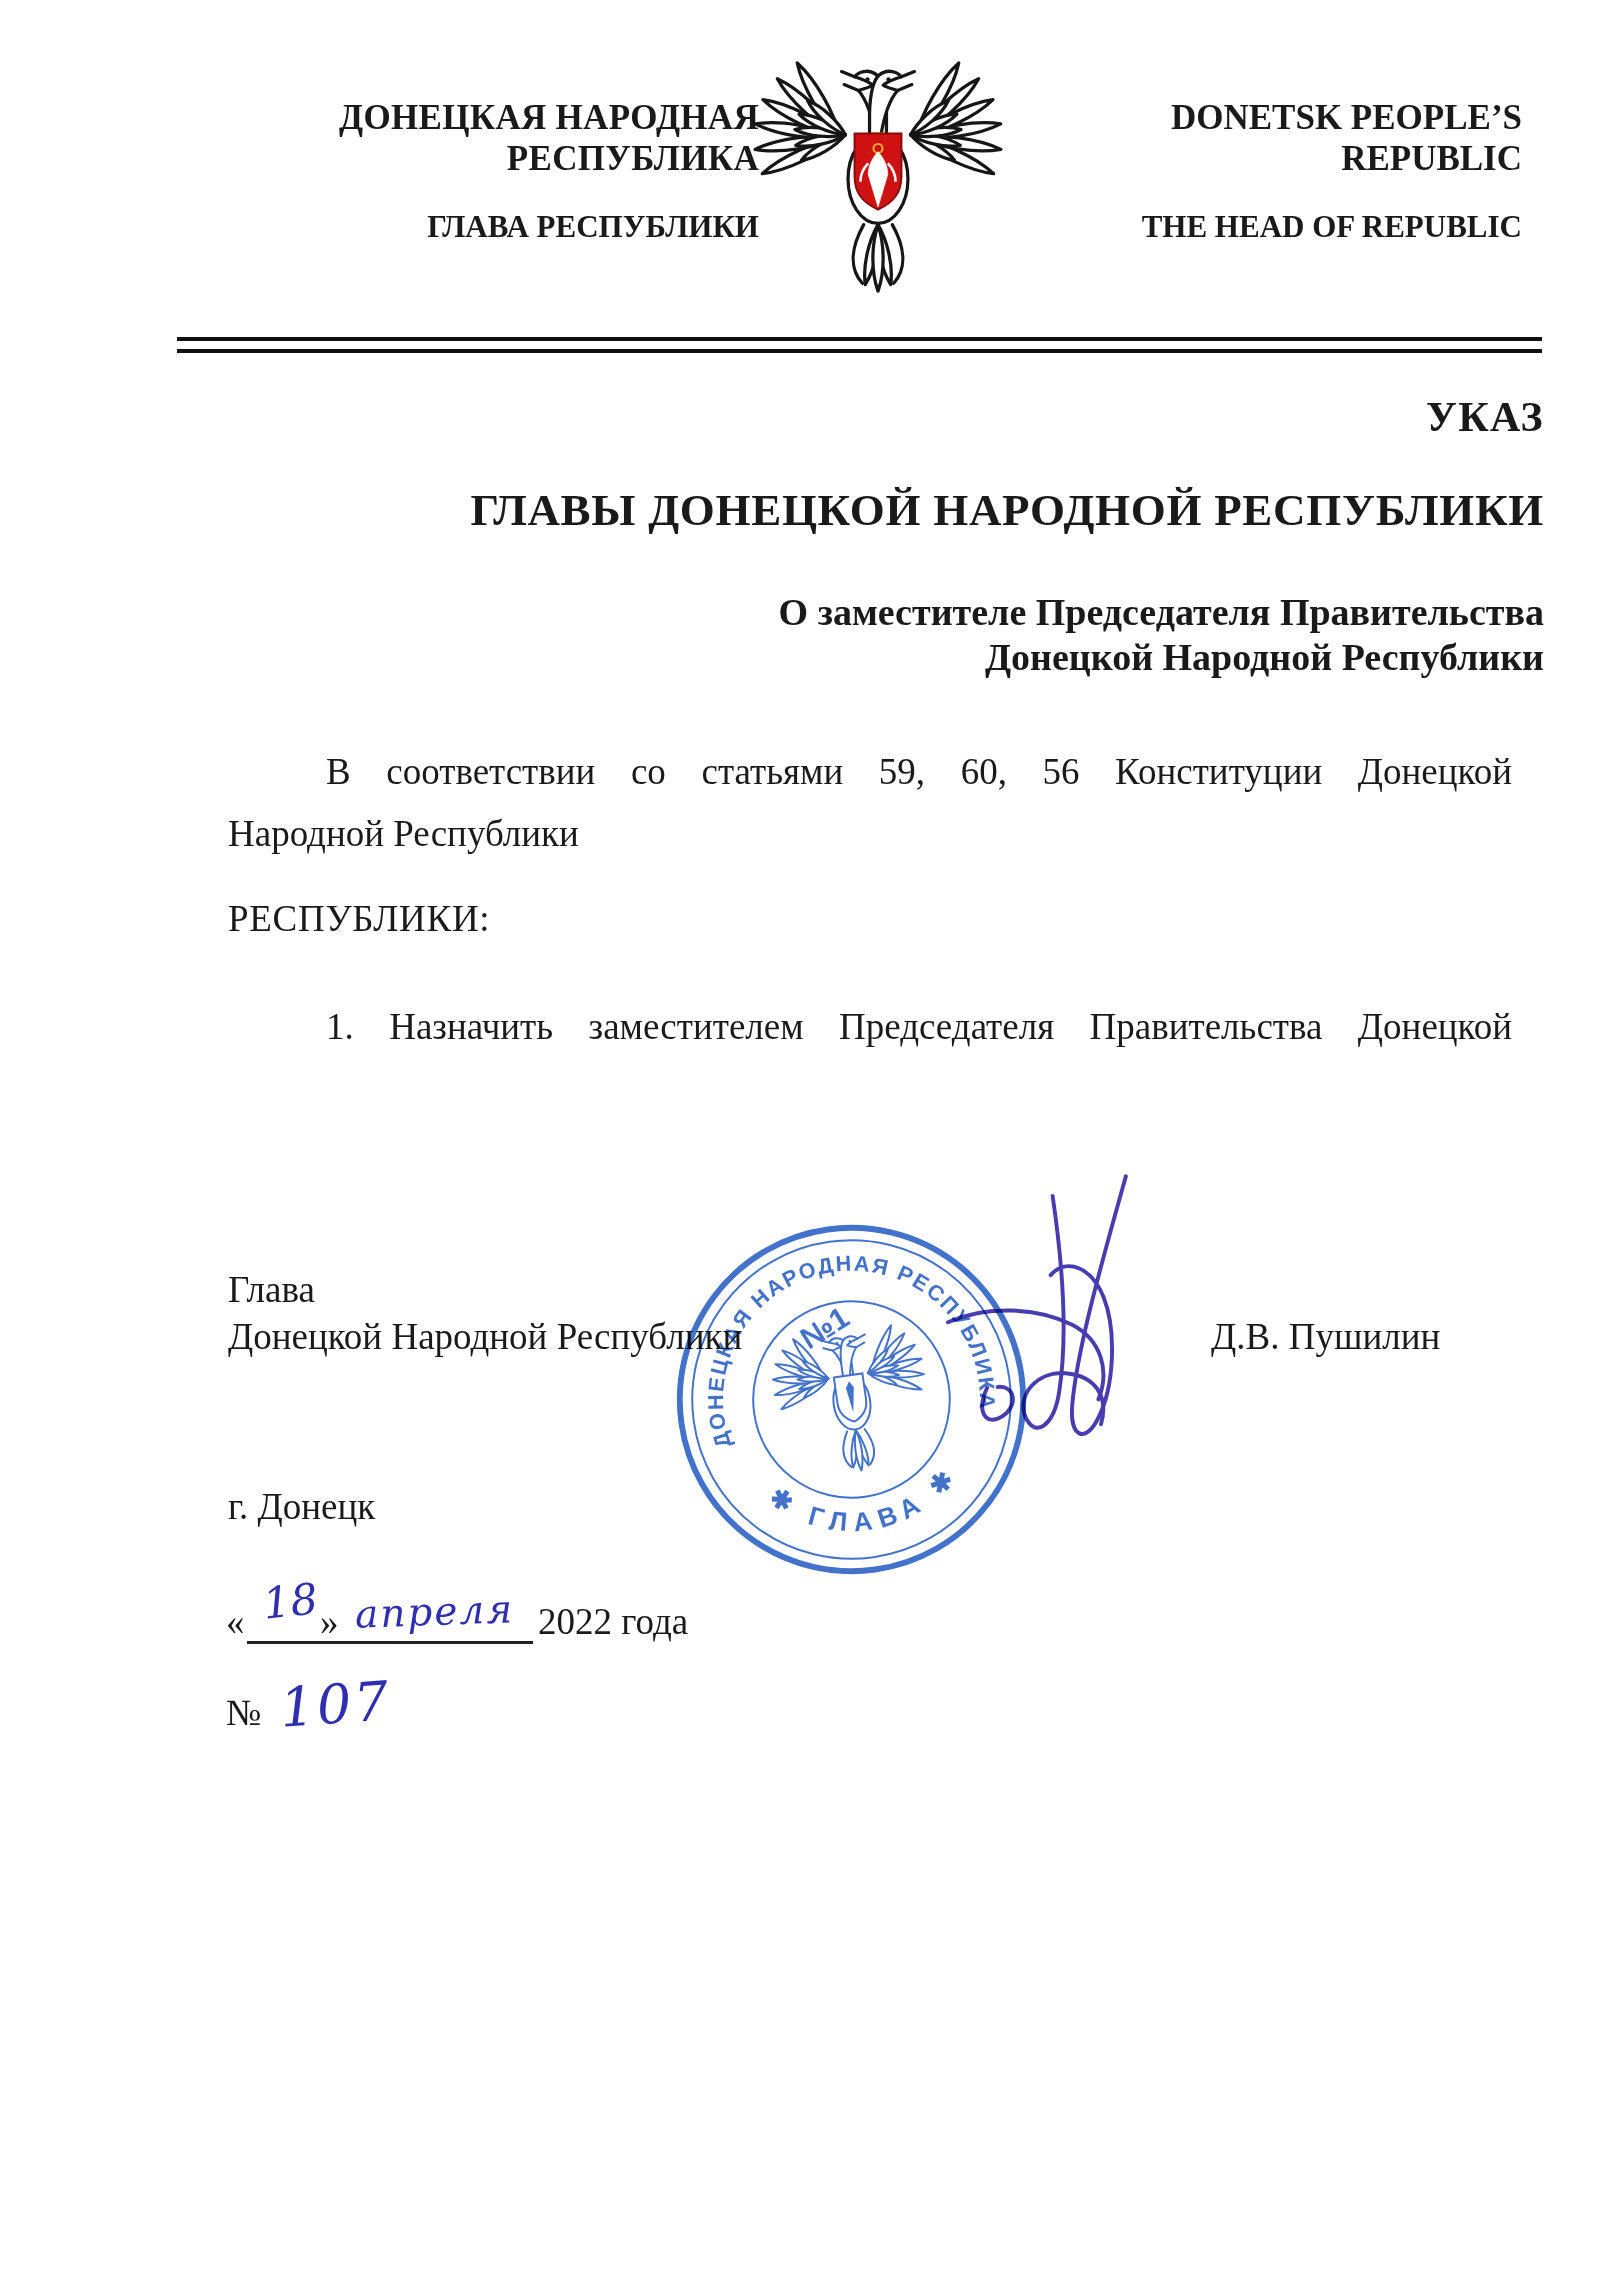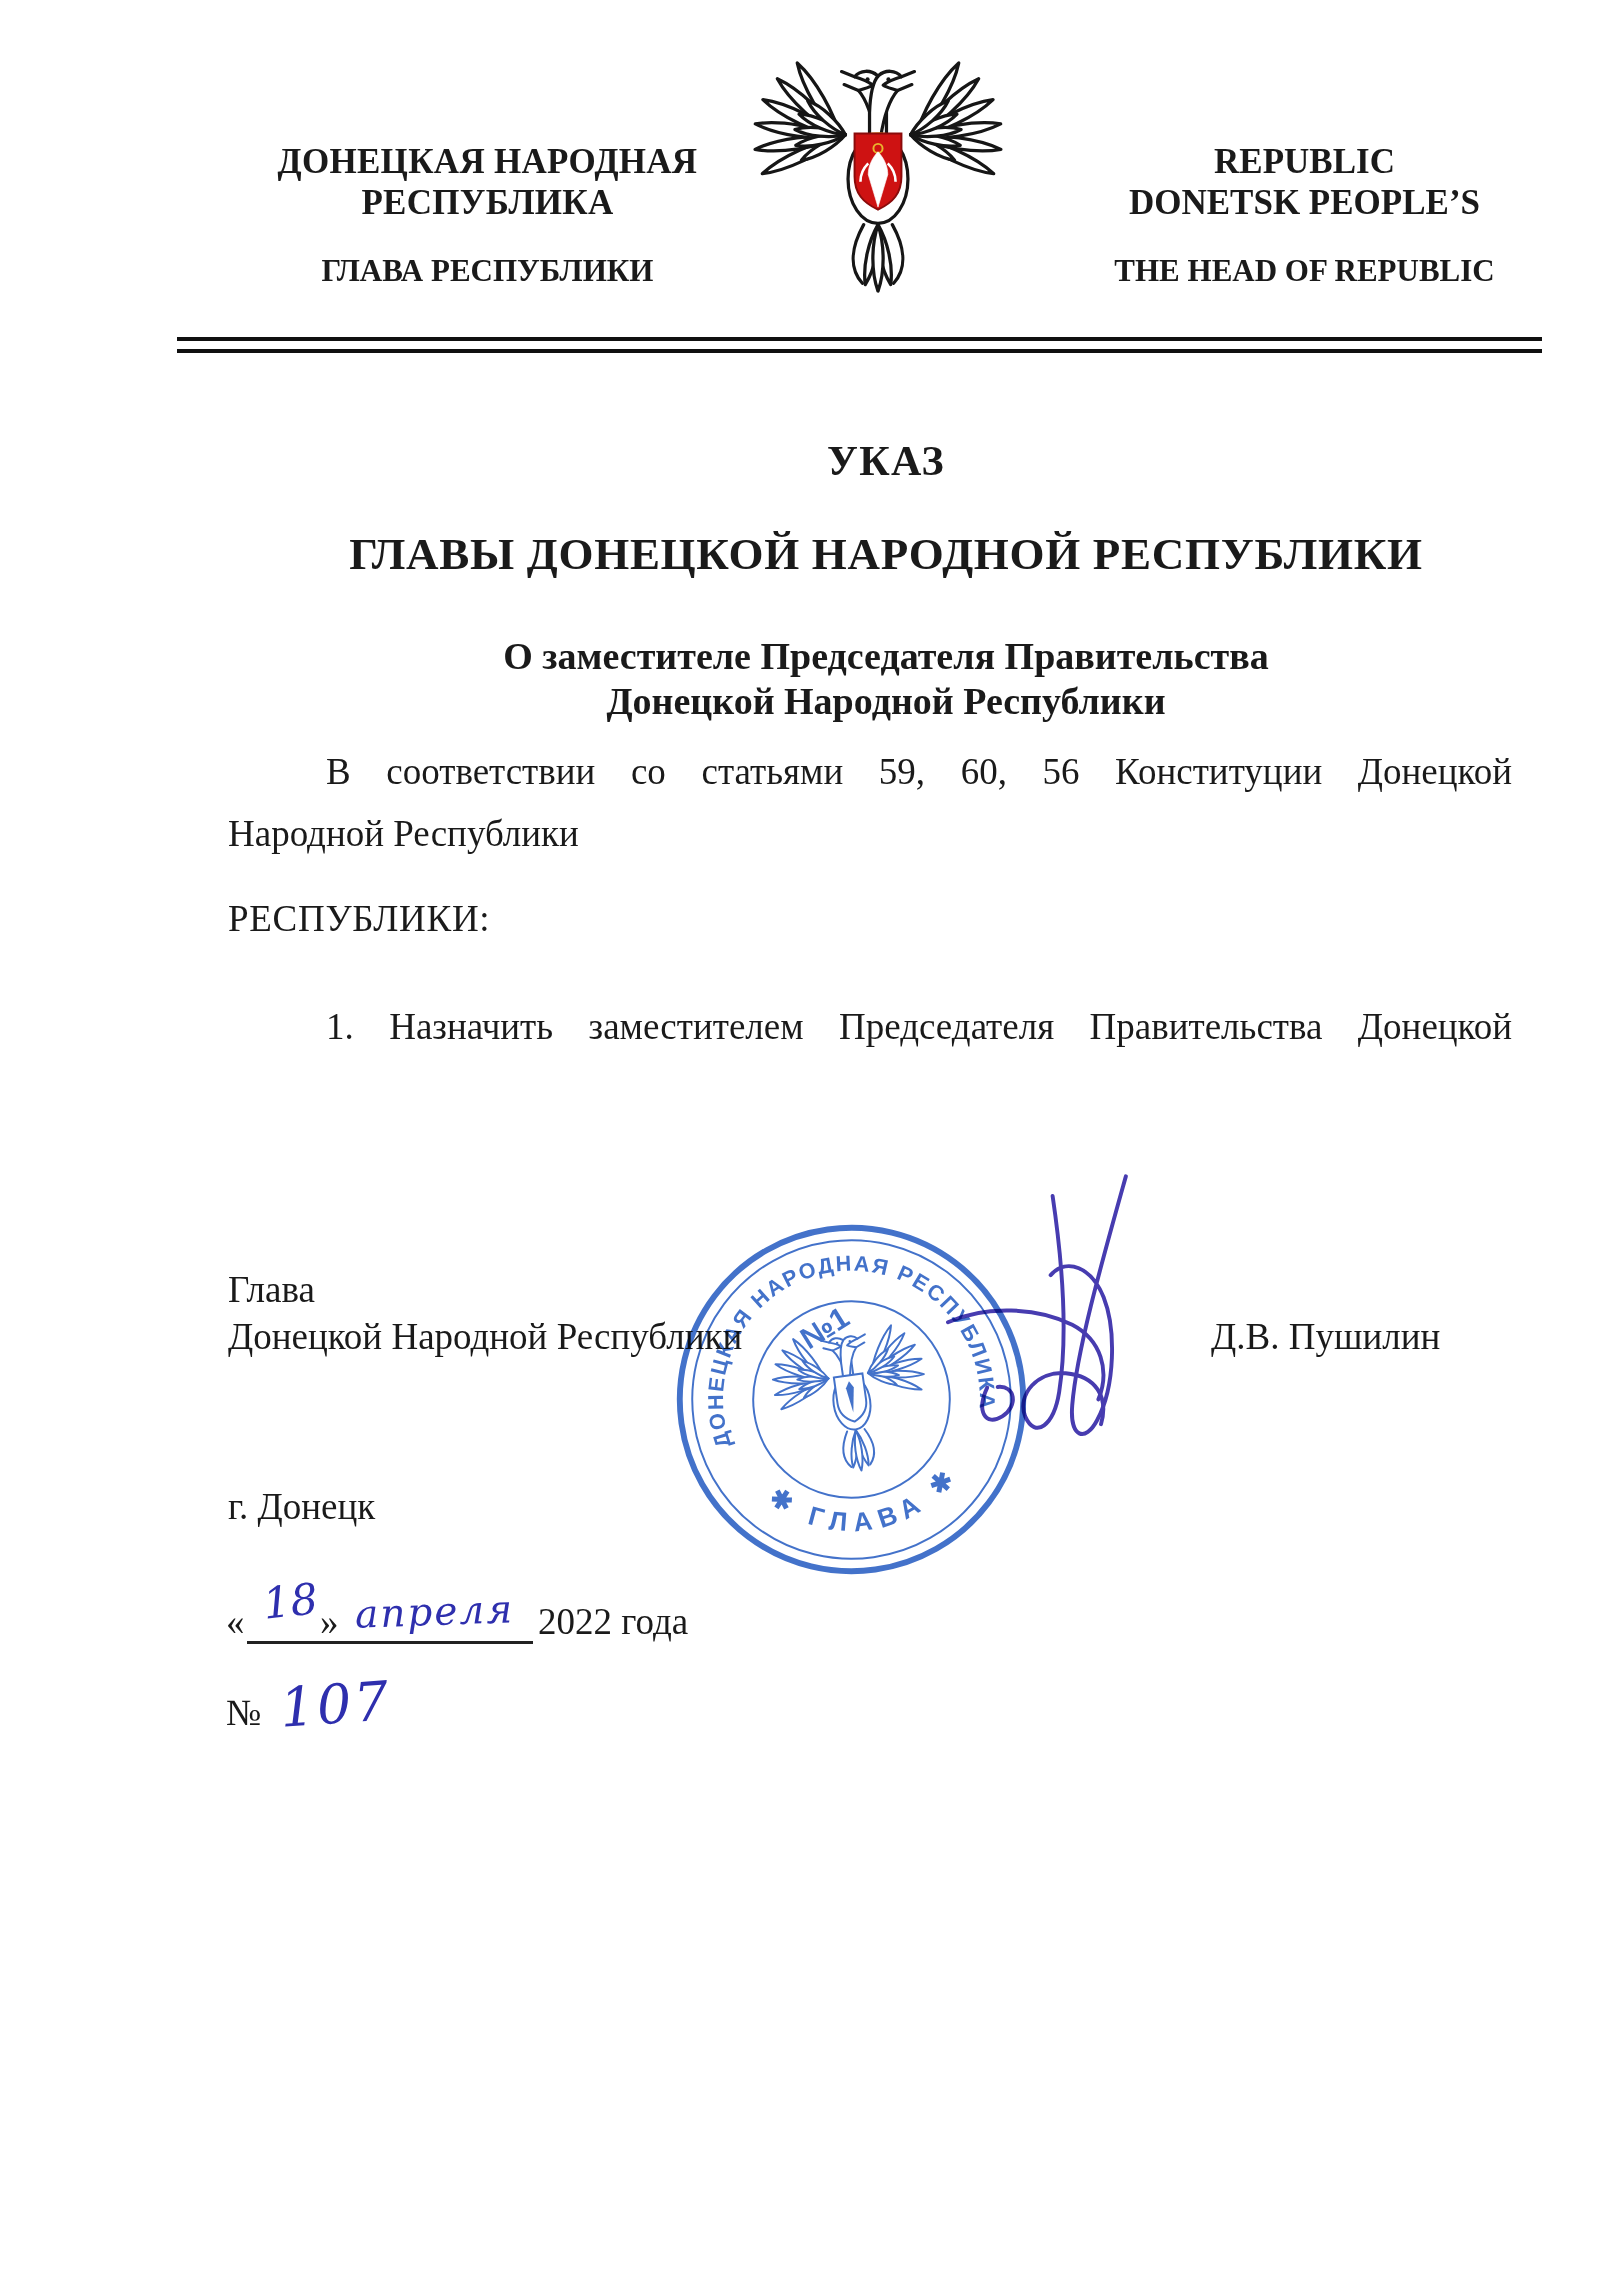--- a/index.html
+++ b/index.html
@@ -1,21 +1,21 @@
 <!DOCTYPE html>
 <html style="font-size:10.5px"><head>
 <meta charset="utf-8">
 <style>
   html,body{margin:0;padding:0;background:#e8e8e8;}
   .page{
     position:relative;width:1623px;height:2295px;background:#ffffff;
     font-family:"Liberation Serif",serif;color:#1a1a1a;overflow:hidden;
   }
   .abs{position:absolute;}
-  .ctr{text-align:center;margin-top:44px;}
+  .ctr{text-align:right;}
   .b{font-weight:bold;}
   
   .hdr-ru{left:216px;top:97px;width:543px;font-size:35px;line-height:41px;letter-spacing:0.3px;}
   .hdr-ru-sub{left:216px;top:209px;width:543px;font-size:31px;}
   .hdr-en{left:1087px;top:97px;width:435px;font-size:35px;line-height:41px;}
   .hdr-en-sub{left:1087px;top:209px;width:435px;font-size:31px;}
   .emblem{left:741px;top:54px;width:274px;height:241px;color:#161616;}
   .rule{left:177px;width:1365px;height:3.9px;background:#101010;}
   .rule1{top:337px;}
   .rule2{top:349px;}
@@ -130,22 +130,22 @@
     <g>
       <path d="M186,128 C196,120 224,120 234,128" fill="none" stroke="#e9b62e" stroke-width="4"></path>
       <path d="M174,122 h72 v66 c0,26 -13,40 -36,51 c-23,-11 -36,-25 -36,-51 Z" fill="#ce1212" stroke="#8a0b0b" stroke-width="3"></path>
       <circle cx="210" cy="145" r="7" fill="none" stroke="#e9b62e" stroke-width="3"></circle>
       <path d="M210,150 c9,10 15,22 15,35 l-15,50 l-15,-50 c0,-13 6,-25 15,-35 Z" fill="#ffffff" stroke="#ffffff"></path>
       <path d="M195,168 c-8,8 -12,18 -12,28 M225,168 c8,8 12,18 12,28" fill="none" stroke="#ffffff" stroke-width="4"></path>
     </g>
   </svg>
 
   <div class="abs hdr-en ctr b">
+    <div>DONETSK PEOPLE’S</div>
     <div>REPUBLIC</div>
-    <div>DONETSK PEOPLE’S</div>
   </div>
   <div class="abs hdr-en-sub ctr b">THE HEAD OF REPUBLIC</div>
 
   <div class="abs rule rule1"></div>
   <div class="abs rule rule2"></div>
 
   <div class="abs doc-author ctr b">ГЛАВЫ ДОНЕЦКОЙ НАРОДНОЙ РЕСПУБЛИКИ</div>
   <div class="abs doc-type ctr b">УКАЗ</div>
   <div class="abs subj1 ctr b">О заместителе Председателя Правительства</div>
   <div class="abs subj2 ctr b">Донецкой Народной Республики</div>

